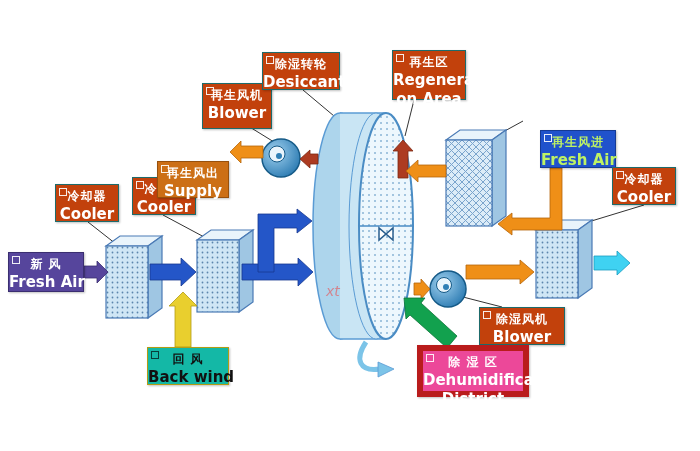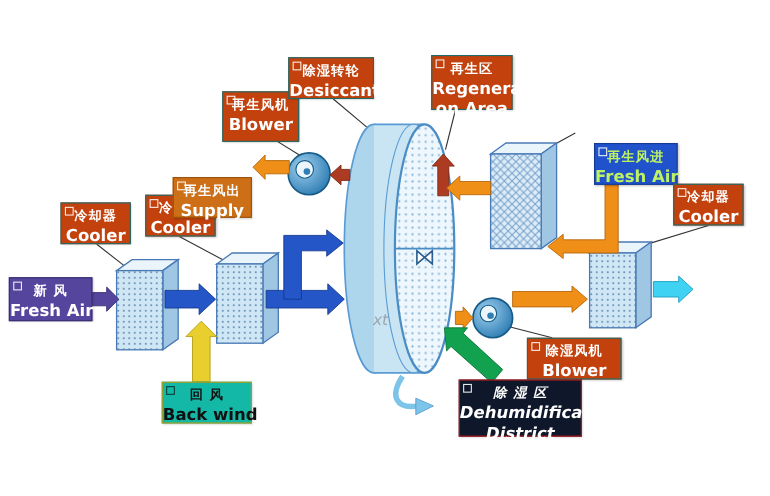--- a/index.html
+++ b/index.html
@@ -13,26 +13,26 @@
     padding-top:4px; line-height:1.3; z-index:5; box-shadow:1px 1px 2px rgba(0,0,0,.25);
   }
   .label .zh { font-size:12px; letter-spacing:1px; white-space:nowrap; }
   .label .en { font-size:15px; white-space:nowrap; }
   .label .en.tight { font-size:9px; letter-spacing:0; }
   .teal   { background:#c2410c; color:#fff; border:1px solid #1d6b6b; }
   .purple { background:#56459c; color:#fff; border:1px solid #3a2e70; }
   .blue   { background:#2052cc; color:#bef264; border:1px solid #153a94; }
   .orange { background:#cc6f16; color:#fff; border:1px solid #97500d;margin-top:27px; }
   .yellow { background:#14b8a6; color:#111; border:1px solid #b39c14; }
-  .green  { background:#0f172a; color:#fff; border:1px solid #b91c1c;font-style:italic; }
+  .green  { background:#ec4899; color:#fff; border:6px solid #b91c1c; }
   .sq { position:absolute; left:3px; top:3px; width:6px; height:6px;
         border:1px solid rgba(255,255,255,.9); }
   .yellow .sq { border-color:rgba(0,0,0,.65); }
   #watermark {
-    position:absolute; left:339px; top:283px; color:#737373; opacity:.55;
+    position:absolute; left:326px; top:283px; color:#ef4444; opacity:.55;
     font-size:14px; font-style:italic; z-index:4;
   }
   
   .a-blue   { fill:#2456c8; stroke:#16388f; stroke-width:.8; }
   .a-purple { fill:#56459c; stroke:#3a2e70; stroke-width:.8; }
   .a-yellow { fill:#e9cf2e; stroke:#b39c14; stroke-width:.8; }
   .a-orange { fill:#ef8f17; stroke:#b5650a; stroke-width:.8; }
   .a-red    { fill:#ad3b21; stroke:#7c2813; stroke-width:.8; }
   .a-cyan   { fill:#3fd2f2; stroke:#1b9cc0; stroke-width:.8; }
   .a-green  { fill:#12a14e; stroke:#0b7437; stroke-width:.8; }

